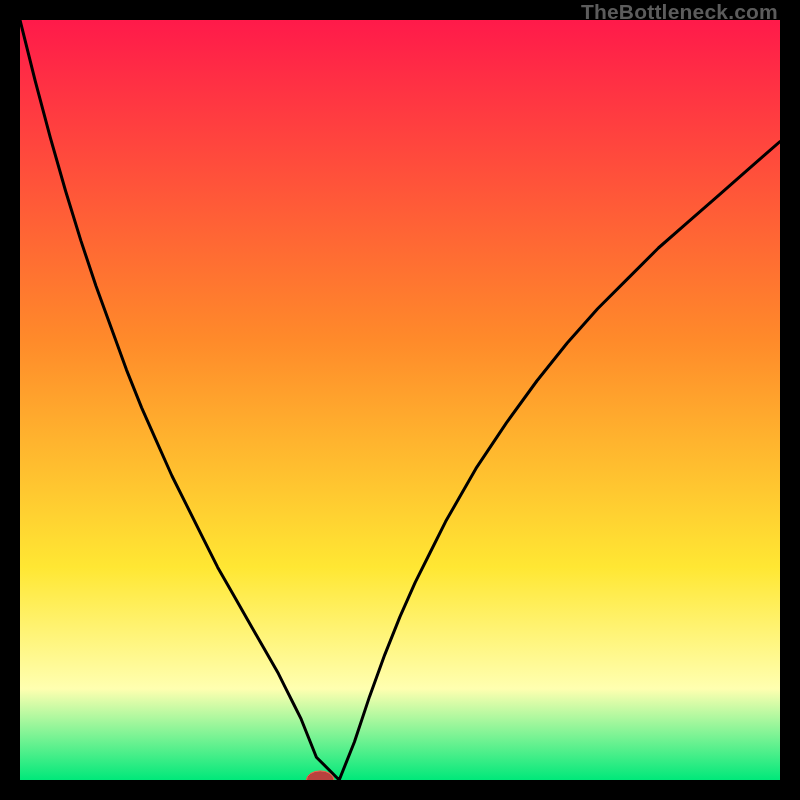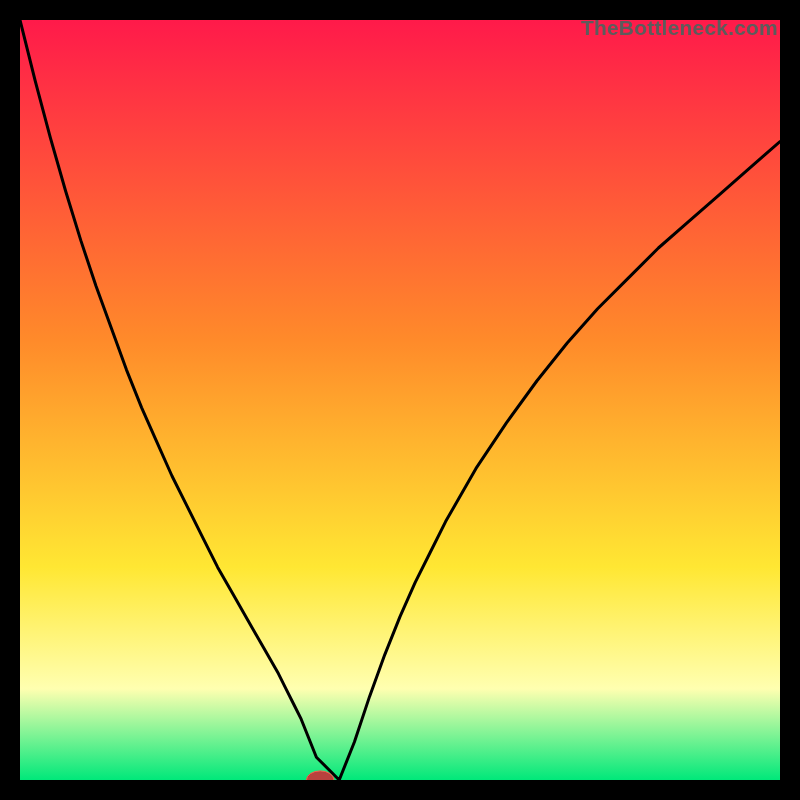--- a/index.html
+++ b/index.html
@@ -21,21 +21,21 @@
   }
   .plot-area {
     position: absolute;
     left: 0;
     top: 0;
     width: 760px;
     height: 760px;
   }
   .watermark {
     position: absolute;
-    top: 16px;
+    top: 0px;
     right: 22px;
     color: #5c5c5c;
     font-size: 21px;
     font-weight: 600;
     letter-spacing: 0.2px;
     user-select: none;
   }
 </style>
 </head>
 <body>

